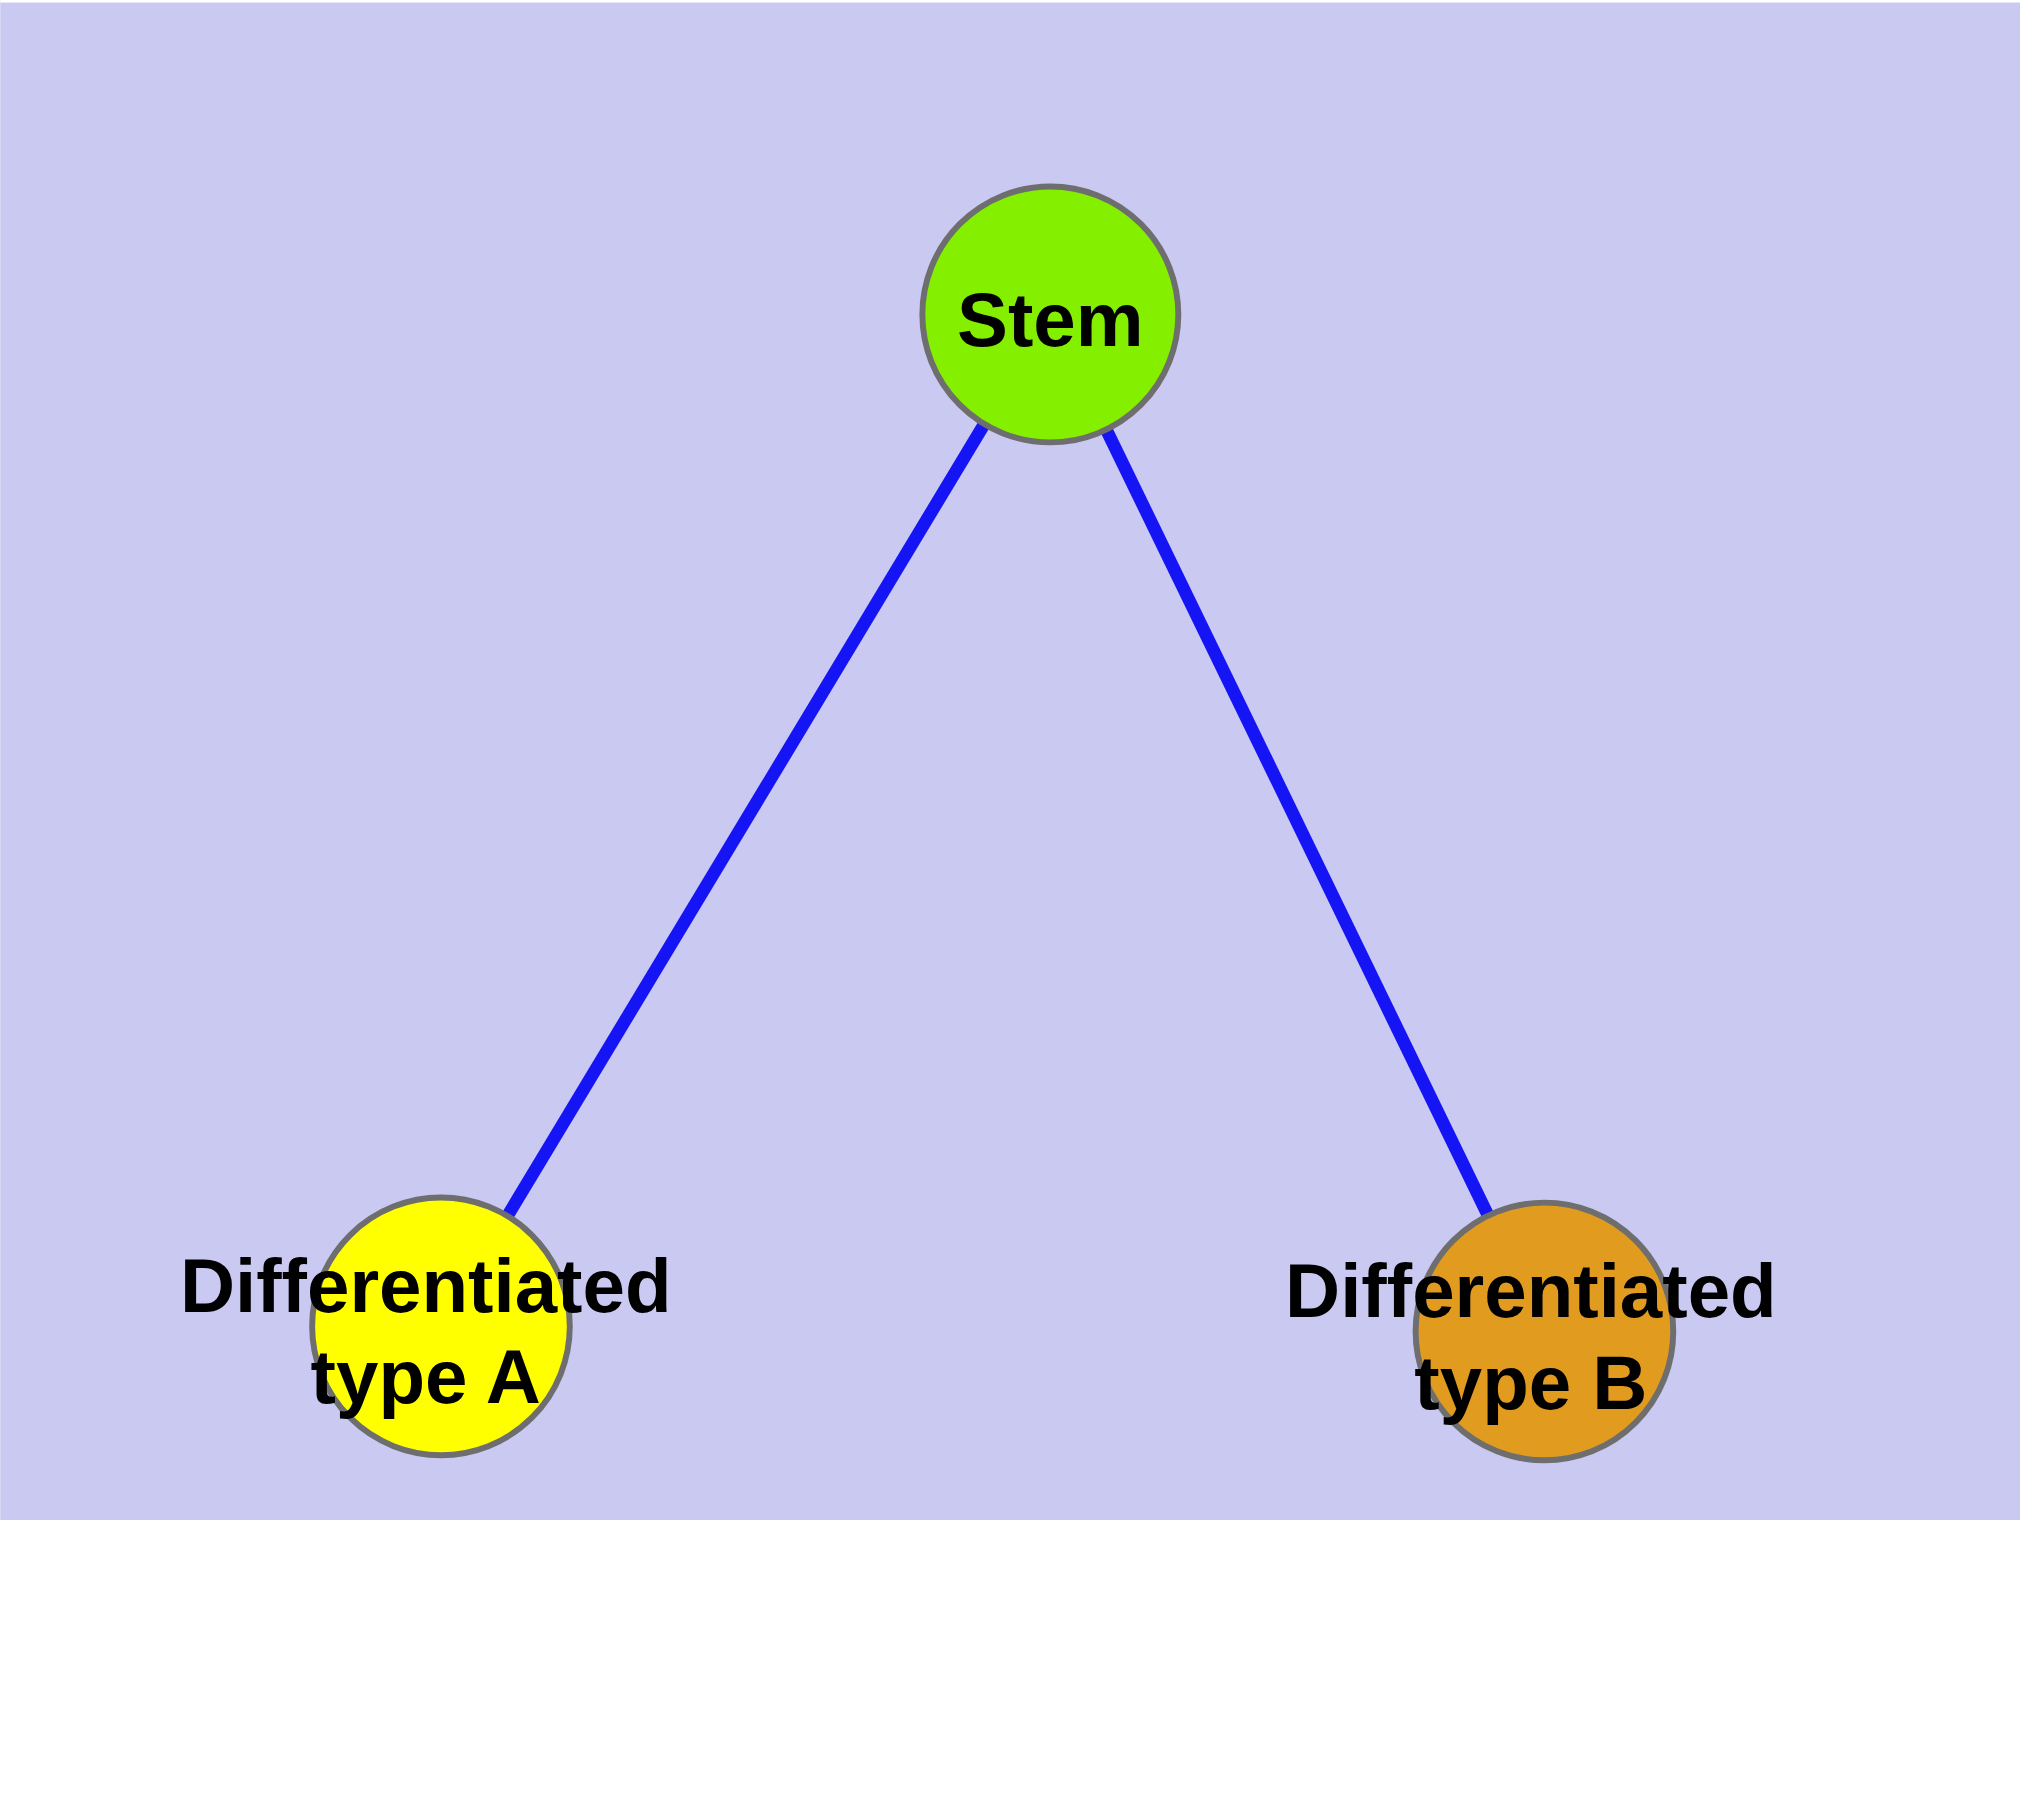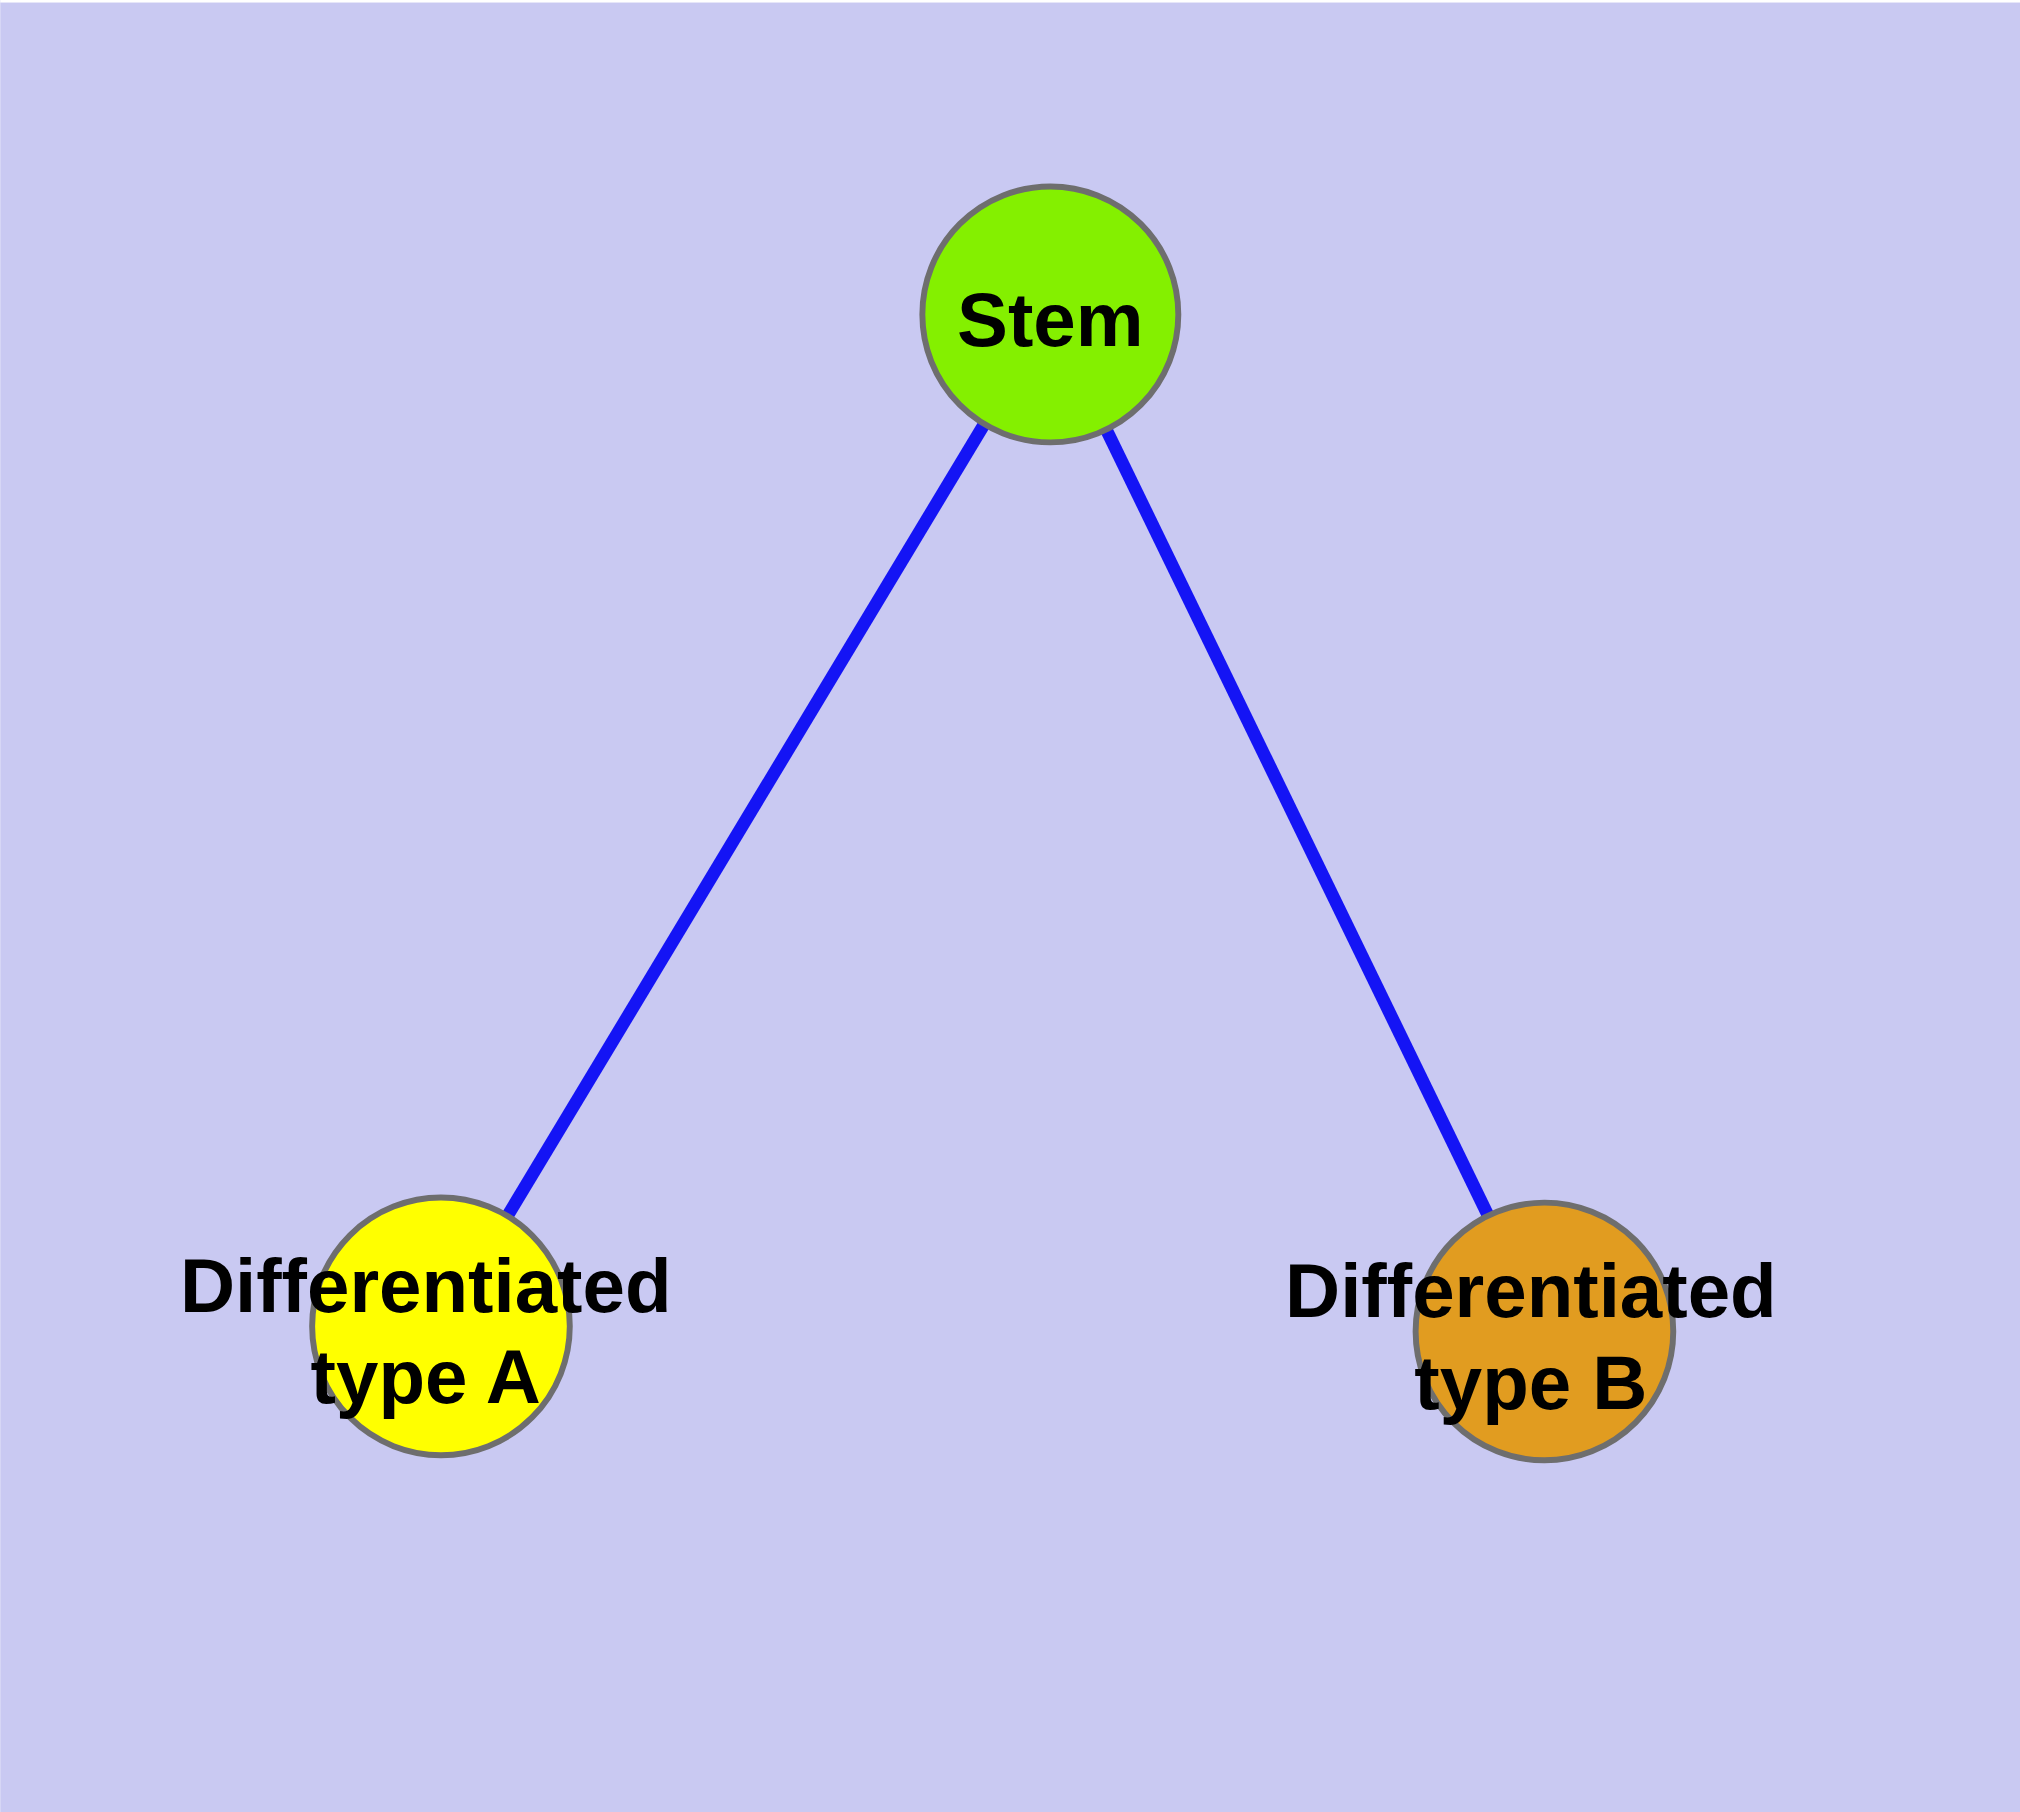--- a/index.html
+++ b/index.html
@@ -3,21 +3,21 @@
 <meta charset="utf-8">
 <style>
   html, body {
     margin: 0;
     padding: 0;
     background: #ffffff;
   }
   .canvas {
     position: relative;
     width: 2021px;
-    height: 1812px;
+    height: 1520px;
     overflow: hidden;
     font-family: "Liberation Sans", sans-serif;
   }
   .canvas svg {
     position: absolute;
     top: 0;
     left: 0;
     display: block;
   }
   .node-label {

